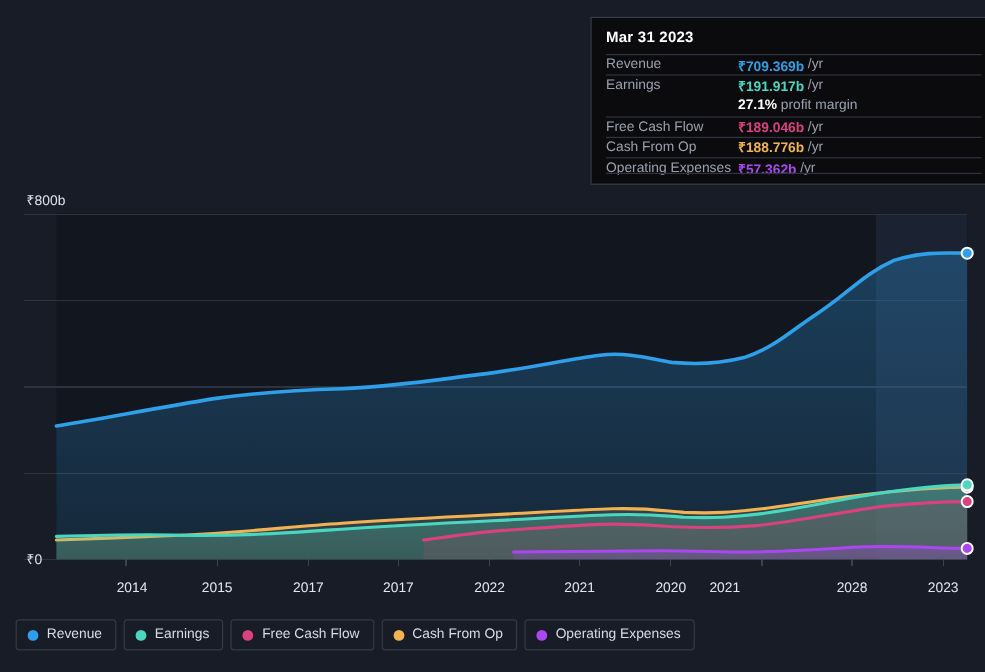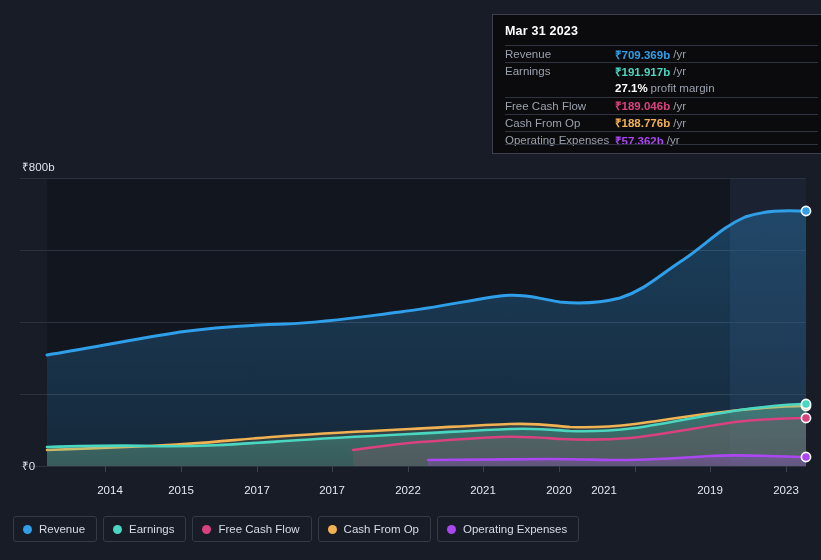--- a/index.html
+++ b/index.html
@@ -176,21 +176,21 @@
     <div class="y-label" id="y-label-bottom">₹0</div>
 
     <div class="x-label" style="left:110px">2014</div>
     <div class="x-label" style="left:181px">2015</div>
     <div class="x-label" style="left:257px">2017</div>
     <div class="x-label" style="left:332px">2017</div>
     <div class="x-label" style="left:408px">2022</div>
     <div class="x-label" style="left:483px">2021</div>
     <div class="x-label" style="left:559px">2020</div>
     <div class="x-label" style="left:604px">2021</div>
-    <div class="x-label" style="left:710px">2019</div>
+    <div class="x-label" style="left:710px">2028</div>
     <div class="x-label" style="left:786px">2023</div>
   </div>
 
   <div id="tooltip">
     <div id="tooltip-date">Mar 31 2023</div>
 
     <div class="tt-row">
       <span class="tt-label">Revenue</span>
       <span class="tt-value" style="color:#2f9fea">₹709.369b</span>
       <span class="tt-unit">/yr</span>

